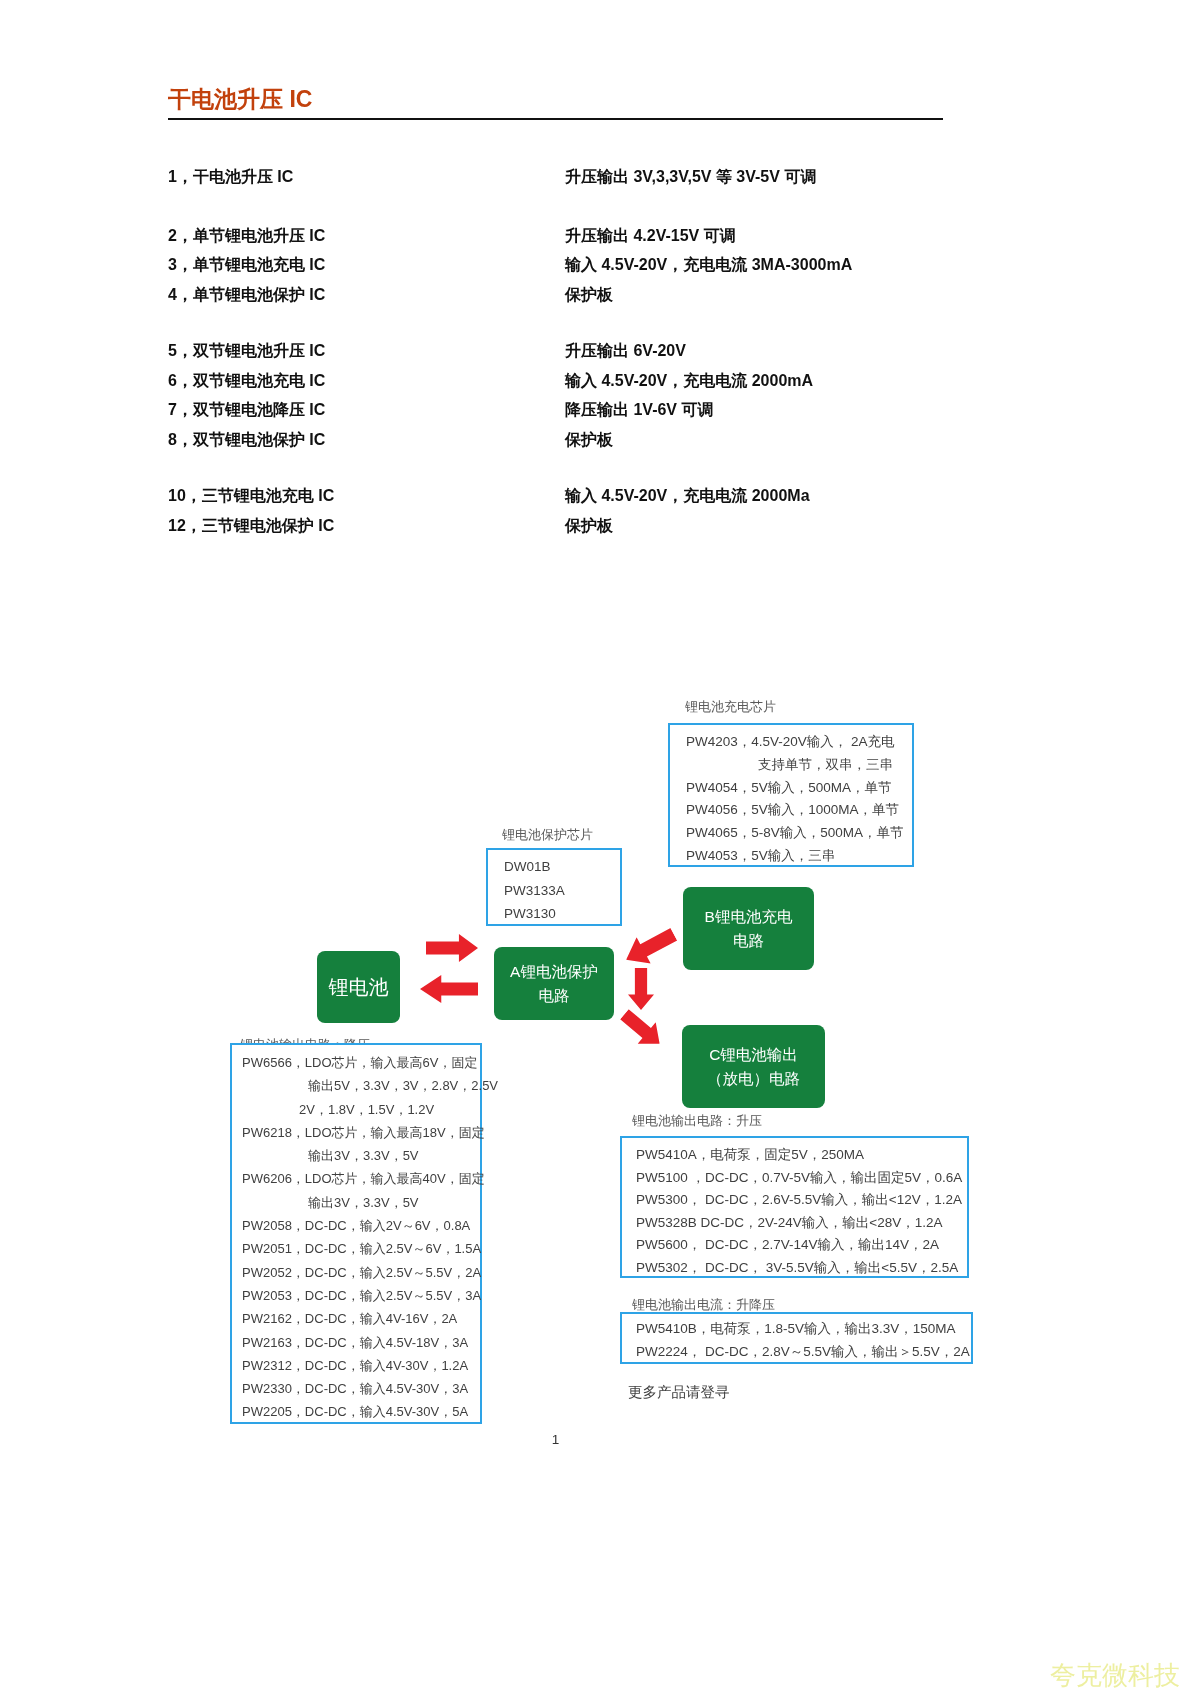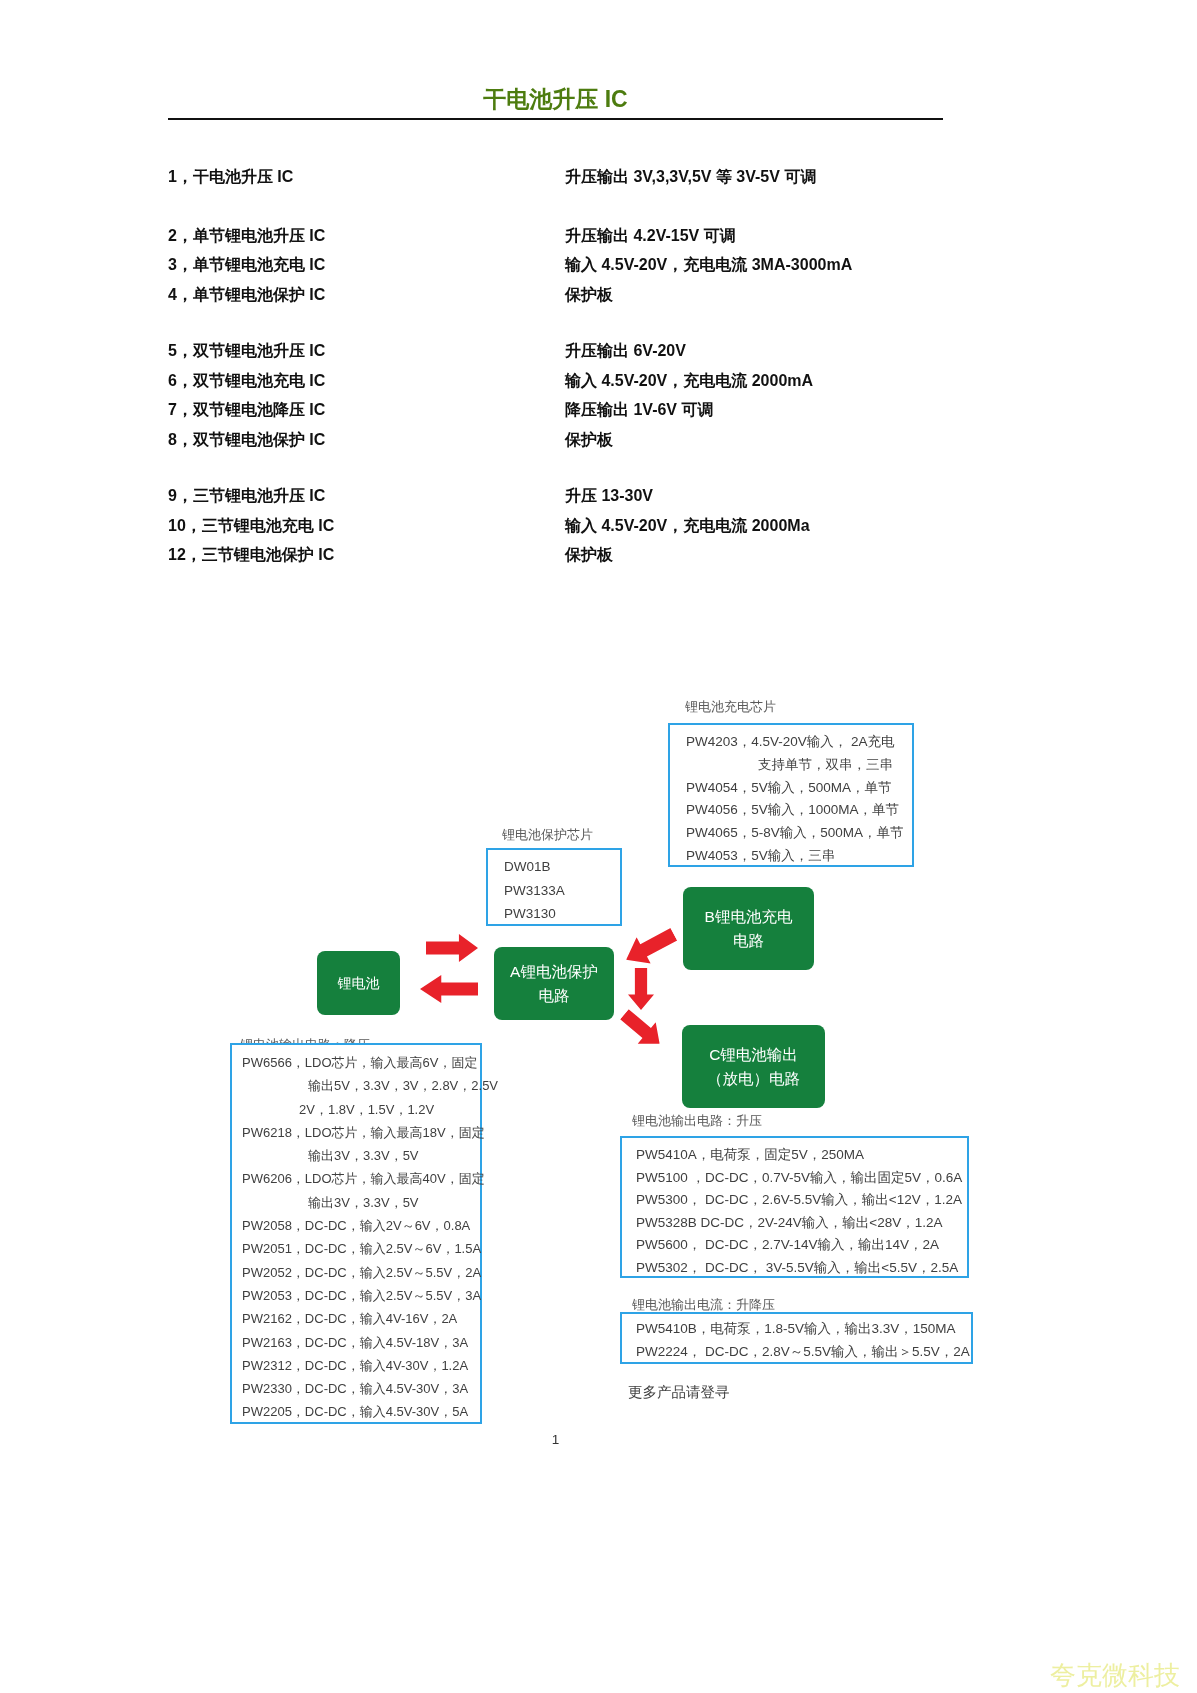--- a/index.html
+++ b/index.html
@@ -7,21 +7,21 @@
     position:relative;
     width:1197px;height:1693px;
     background:#ffffff;
     font-family:"Liberation Sans","DejaVu Sans",sans-serif;
     color:#1a1a1a;
     overflow:hidden;
   }
   
   .title{
     position:absolute;left:168px;top:84px;width:775px;
-    text-align:center;font-size:23px;font-weight:bold;color:#4d7c0f;
+    text-align:left;font-size:23px;font-weight:bold;color:#c2410c;
   }
   .title-rule{
     position:absolute;left:168px;top:118px;width:775px;height:2px;background:#111;
   }
   
   .list{position:absolute;left:168px;top:163px;width:800px;}
   .list-row{display:flex;height:29.5px;align-items:center;
     font-size:16px;font-weight:bold;color:#111;white-space:nowrap;}
   .list-row .lbl{width:397px;flex:0 0 397px;}
   .gap-after{margin-bottom:29px;}
@@ -96,24 +96,20 @@
         <span class="lbl">7，双节锂电池降压 IC</span>
         <span class="dsc">降压输出 1V-6V 可调</span>
       </div>
       <div class="list-row">
         <span class="lbl">8，双节锂电池保护 IC</span>
         <span class="dsc">保护板</span>
       </div>
     </div>
     <div>
       <div class="list-row">
-        <span class="lbl">9，三节锂电池升压 IC</span>
-        <span class="dsc">升压 13-30V</span>
-      </div>
-      <div class="list-row">
         <span class="lbl">10，三节锂电池充电 IC</span>
         <span class="dsc">输入 4.5V-20V，充电电流 2000Ma</span>
       </div>
       <div class="list-row">
         <span class="lbl">12，三节锂电池保护 IC</span>
         <span class="dsc">保护板</span>
       </div>
     </div>
   </div>
 
@@ -127,21 +123,21 @@
     <span class="ln">PW4053，5V输入，三串</span>
   </div>
 
   <div class="dlabel" style="left:502px;top:826px;">锂电池保护芯片</div>
   <div class="chipbox" id="protect-box">
     <span class="ln">DW01B</span>
     <span class="ln">PW3133A</span>
     <span class="ln">PW3130</span>
   </div>
 
-  <div class="bluebox" style="left:317px;top:939px;width:83px;height:64px;font-size:14px;">
+  <div class="bluebox" style="left:317px;top:939px;width:83px;height:72px;font-size:20px;">
     <span>锂电池</span>
   </div>
 
   <div class="bluebox" style="left:494px;top:935px;width:120px;height:73px;">
     <span>A锂电池保护</span>
     <span>电路</span>
   </div>
 
   <div class="bluebox" style="left:683px;top:875px;width:131px;height:83px;">
     <span>B锂电池充电</span>

